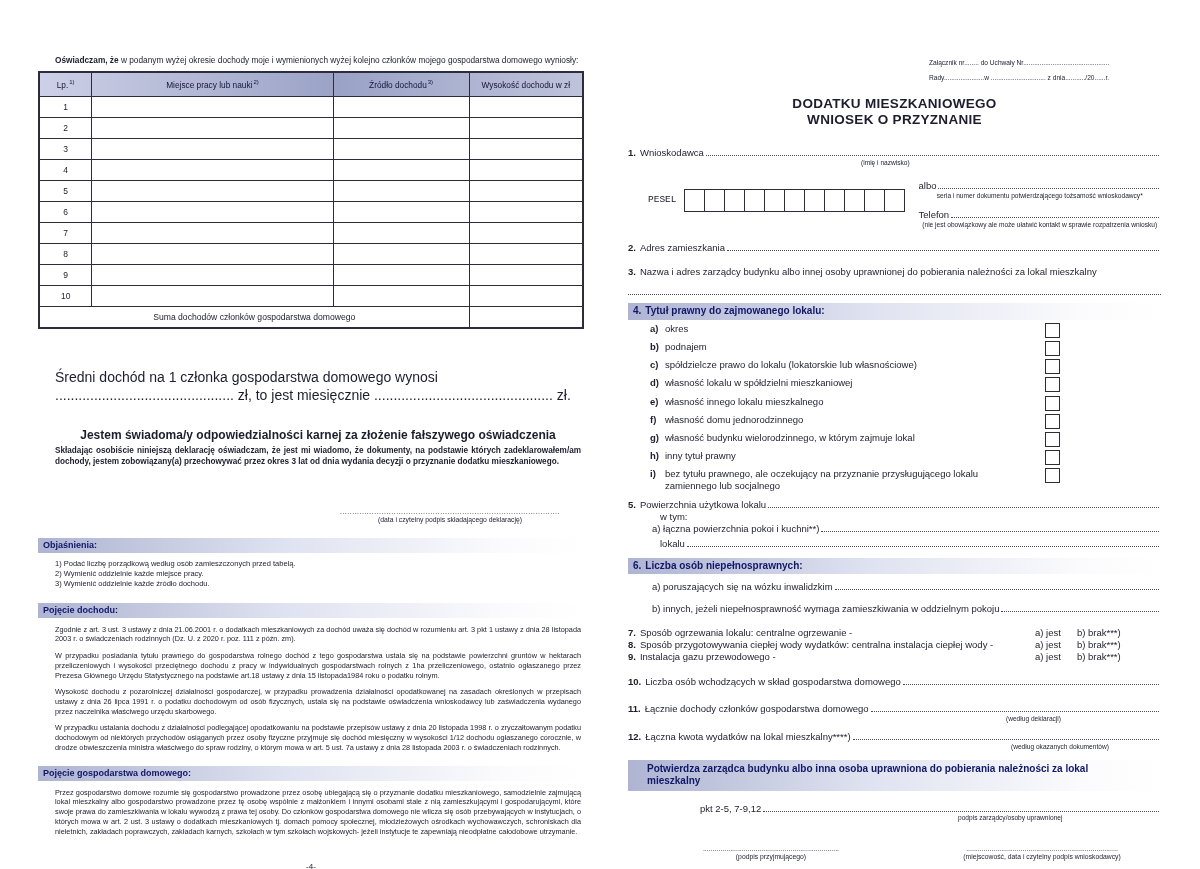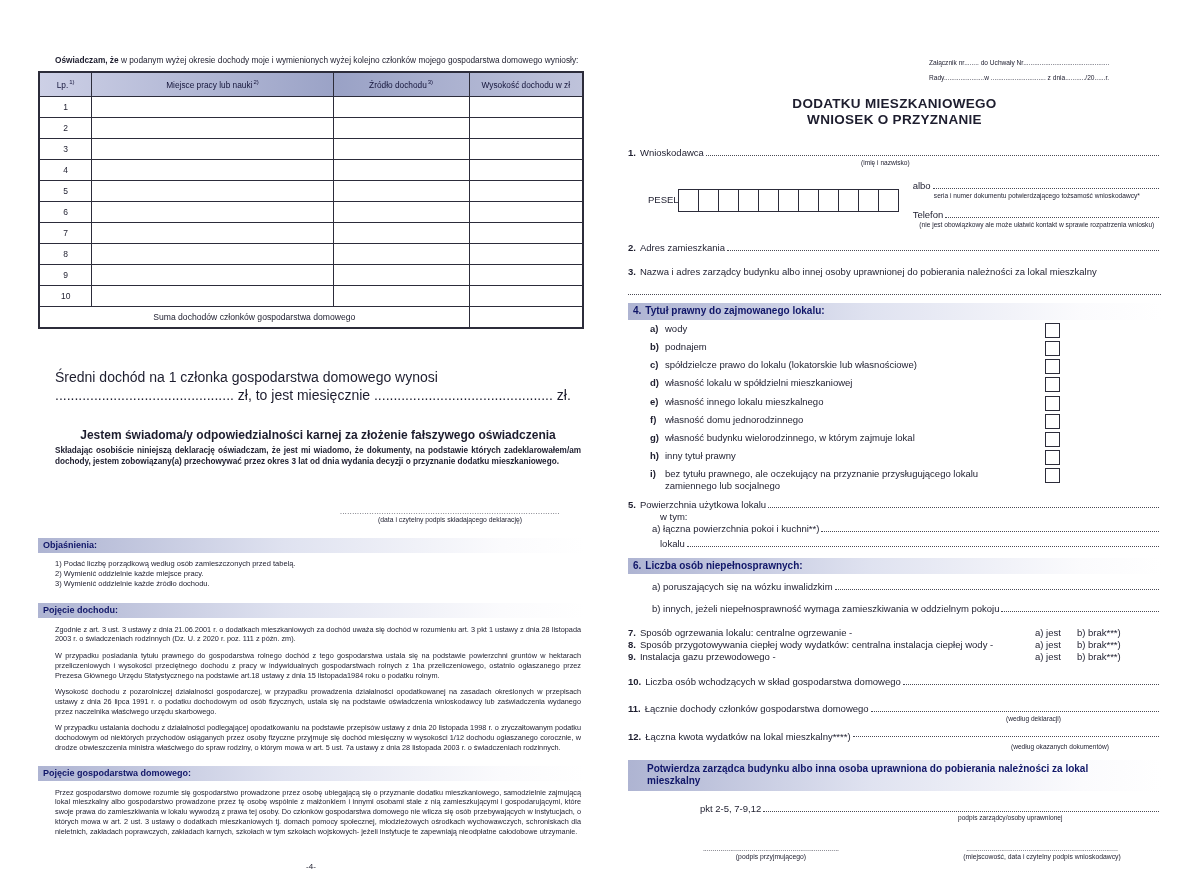--- a/index.html
+++ b/index.html
@@ -42,21 +42,21 @@
   .attach{margin-left:auto;width:232px;font-size:6.6px;line-height:15px;color:#1d1d2e;}
   .title{margin-top:11px;text-align:center;font-weight:bold;font-size:13.5px;line-height:1.15;letter-spacing:0.3px;}
   .line{display:flex;align-items:baseline;}
   .num{font-weight:bold;margin-right:4px;white-space:nowrap;}
   .leader{flex:1;border-bottom:1px dotted #4a4a55;margin:0 2px 2px 2px;min-width:10px;}
   .fullline{border-bottom:1px dotted #4a4a55;height:11px;}
   .caption-row{font-size:6.6px;}
 
   .peselwrap{display:flex;margin-top:4px;}
   .peselleft{display:flex;align-items:center;margin-left:20px;}
-  .pesel-label{font-size:9.5px;}
+  .pesel-label{font-size:9.5px;margin-right:8px;font-family:Liberation Mono, monospace;}
   .peselboxes{display:flex;}
   .pesel-box{width:19px;height:21px;border:1px solid #2c2c3a;margin-left:-1px;background:#fff;}
   .rightcol{flex:1;margin-left:14px;}
   .rightcol .caption-row{text-align:center;}
 
   #page1 .bar{font-size:10px;margin-top:8px;}
   .opts{margin-top:3px;}
   .opt{display:flex;align-items:flex-start;margin-top:3.2px;}
   .opt .ltr{font-weight:bold;width:15px;margin-left:22px;flex:none;}
   .opt .lbl{max-width:352px;}
@@ -242,21 +242,21 @@
     <div class="line" style="margin-top:12px;">
       <span class="num">3.</span>
       <span>Nazwa i adres zarządcy budynku albo innej osoby uprawnionej do pobierania należności za lokal mieszkalny</span>
     </div>
     <div class="fullline" style="margin-top:5px;"></div>
 
     <div class="bar"><span class="num">4.</span><span>Tytuł prawny do zajmowanego lokalu:</span></div>
     <div class="opts">
       <div class="opt">
           <span class="ltr">a)</span>
-          <span class="lbl">wody</span>
+          <span class="lbl">okres</span>
           <span class="cb"></span>
         </div>
       <div class="opt">
           <span class="ltr">b)</span>
           <span class="lbl">podnajem</span>
           <span class="cb"></span>
         </div>
       <div class="opt">
           <span class="ltr">c)</span>
           <span class="lbl">spółdzielcze prawo do lokalu (lokatorskie lub własnościowe)</span>
@@ -352,21 +352,21 @@
       <span class="leader"></span>
     </div>
 
     <div class="line" style="margin-top:15px;">
       <span class="num">11.</span>
       <span>Łącznie dochody członków gospodarstwa domowego</span>
       <span class="leader"></span>
     </div>
     <div class="caption-row" style="padding-left:378px;">(według deklaracji)</div>
 
-    <div class="line" style="margin-top:8px;align-items:center;">
+    <div class="line" style="margin-top:8px;">
       <span class="num">12.</span>
       <span>Łączna kwota wydatków na  lokal mieszkalny****)</span>
       <span class="leader"></span>
     </div>
     <div class="caption-row" style="padding-left:383px;">(według okazanych dokumentów)</div>
 
     <div class="bar confirm">Potwierdza zarządca budynku albo inna osoba uprawniona do pobierania należności za lokal mieszkalny</div>
 
     <div class="line" style="margin-top:12px;padding-left:72px;">
       <span>pkt 2-5, 7-9,12</span>

